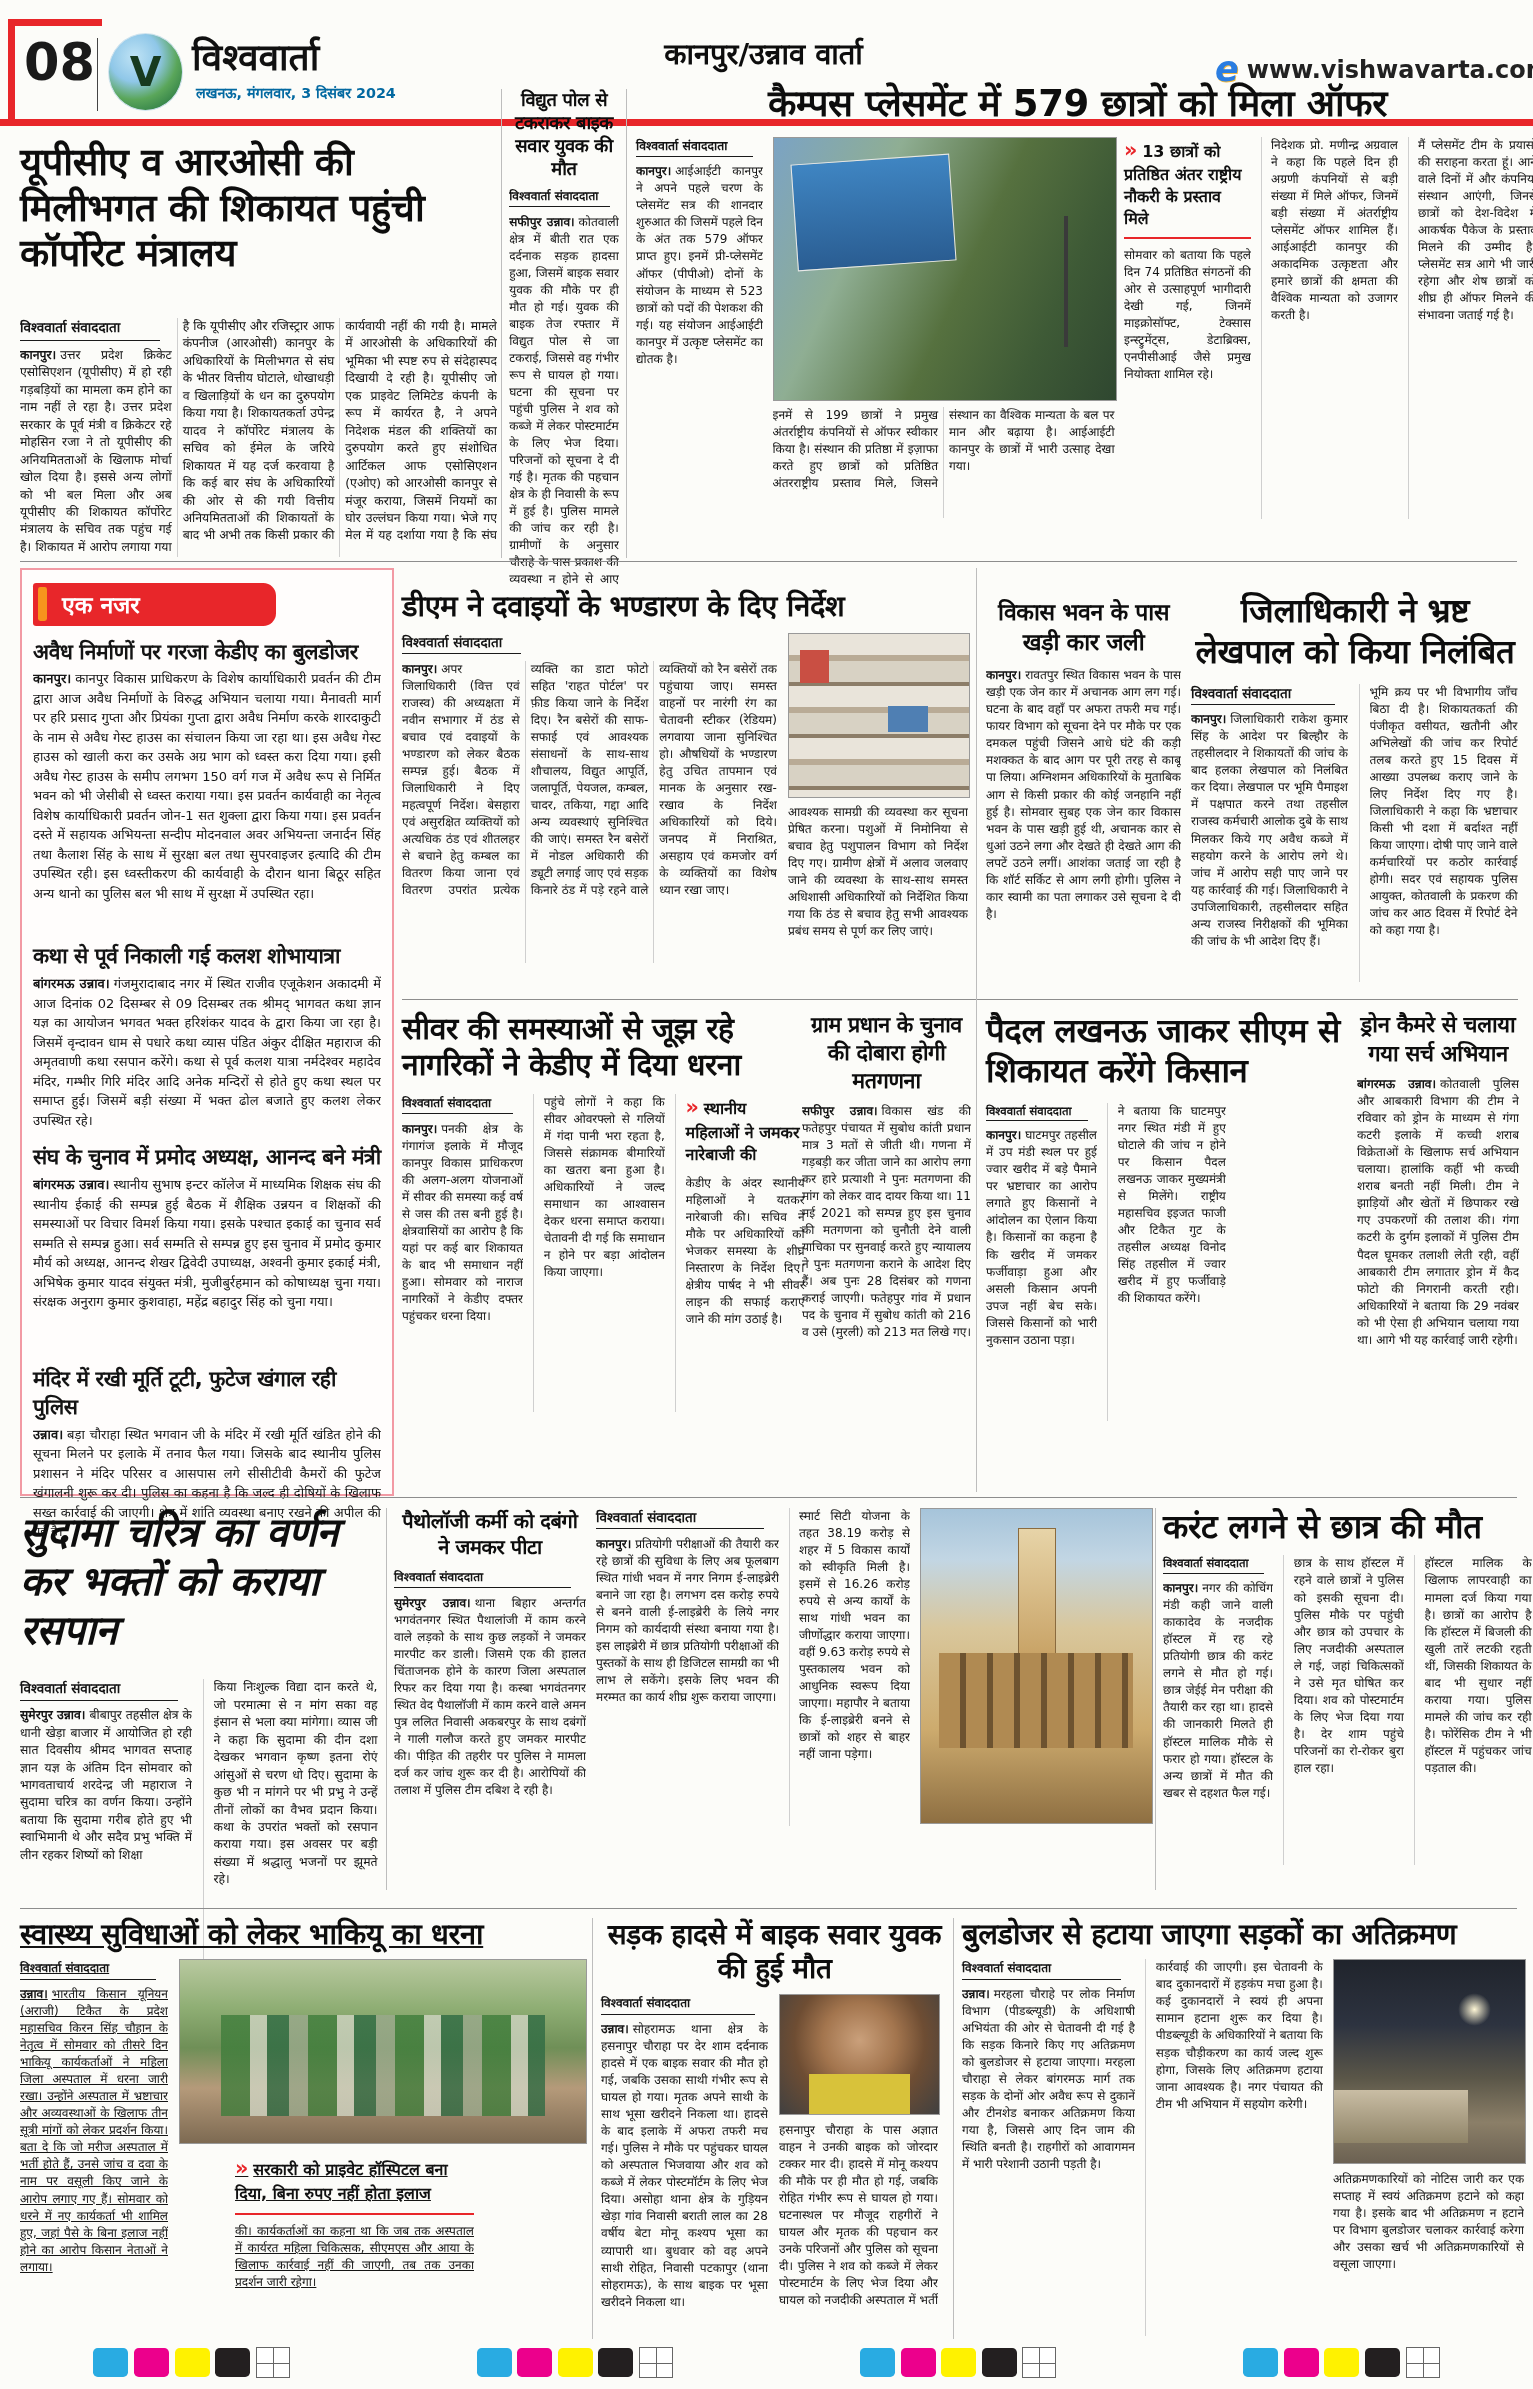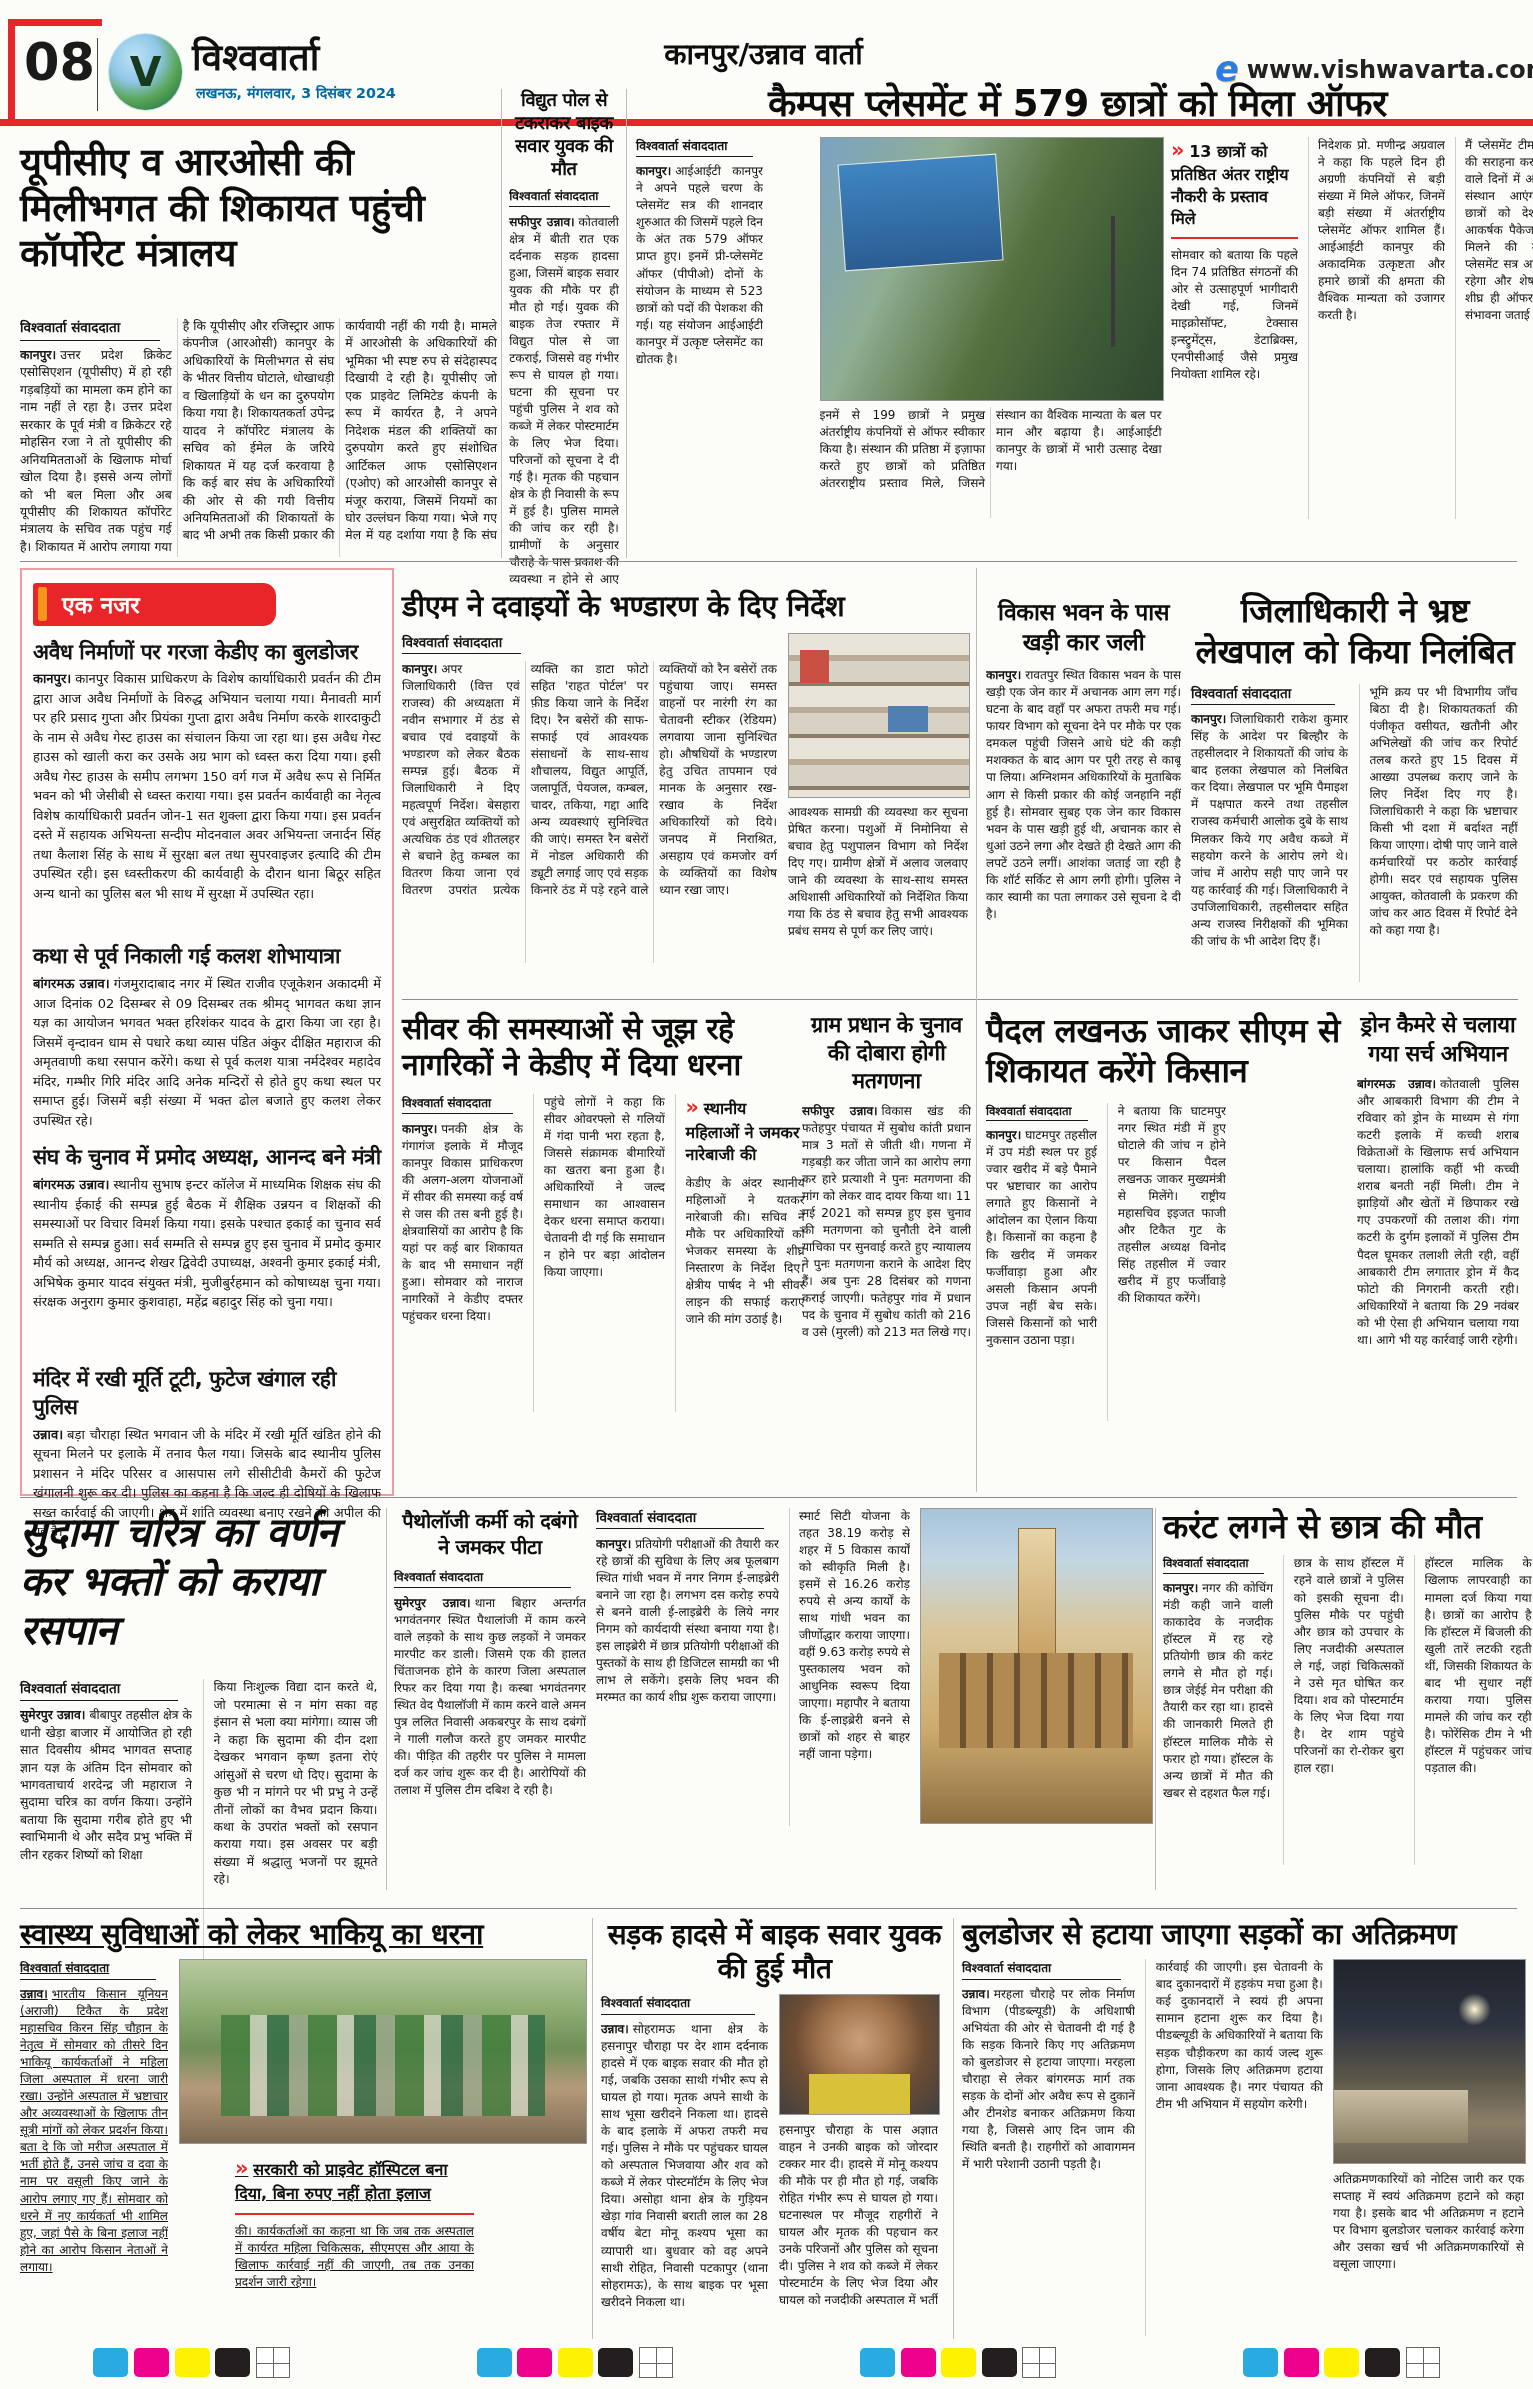--- a/index.html
+++ b/index.html
@@ -71,21 +71,21 @@
 
   <div class="abs" style="left:636px;top:83px;width:883px;">
     <div class="headline center" style="font-size:37px;line-height:1.15;margin-bottom:11px;">कैम्पस प्लेसमेंट में 579 छात्रों को मिला ऑफर</div>
     <div style="display:flex;gap:9.5px;">
       <div style="width:127px;flex:none;">
         <div class="byline" style="font-size:12.3px;">विश्ववार्ता संवाददाता</div>
         <div class="body-text" style="font-size:12px;height:342px;">
           <span class="dateline">कानपुर।</span><span>आईआईटी कानपुर ने अपने पहले चरण के प्लेसमेंट सत्र की शानदार शुरुआत की जिसमें पहले दिन के अंत तक 579 ऑफर प्राप्त हुए। इनमें प्री-प्लेसमेंट ऑफर (पीपीओ) दोनों के संयोजन के माध्यम से 523 छात्रों को पदों की पेशकश की गई। यह संयोजन आईआईटी कानपुर में उत्कृष्ट प्लेसमेंट का द्योतक है।</span>
         </div>
       </div>
-      <div style="width:342px;flex:none;margin-left:47px;">
+      <div style="width:342px;flex:none;">
         <div class="photo" style="width:342px;height:262px;background:linear-gradient(115deg,#7ba3c4 0%,#8fae93 28%,#56713f 55%,#3e5a36 78%,#2f4730 100%);">
           <div style="position:absolute;left:6%;top:8%;width:46%;height:40%;background:linear-gradient(180deg,#3f85c2,#2a5d92);border:1.6px solid #e8e8e8;transform:rotate(-4deg);"></div>
           <div style="position:absolute;right:14%;top:30%;width:3.2px;height:50%;background:#3a3a3a;"></div>
         </div>
         <div class="cols-2 body-text" style="font-size:12px;height:111px;margin-top:6.4px;">
           <span>इनमें से 199 छात्रों ने प्रमुख अंतर्राष्ट्रीय कंपनियों से ऑफर स्वीकार किया है। संस्थान की प्रतिष्ठा में इज़ाफा करते हुए छात्रों को प्रतिष्ठित अंतरराष्ट्रीय प्रस्ताव मिले, जिसने संस्थान का वैश्विक मान्यता के बल पर मान और बढ़ाया है। आईआईटी कानपुर के छात्रों में भारी उत्साह देखा गया।</span>
         </div>
       </div>
       <div style="width:127px;flex:none;">
         <div class="pullquote pq-underline">

